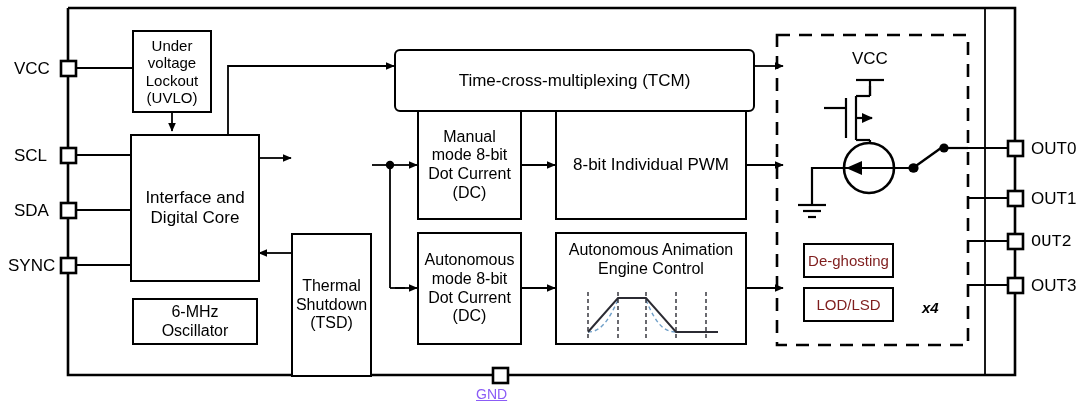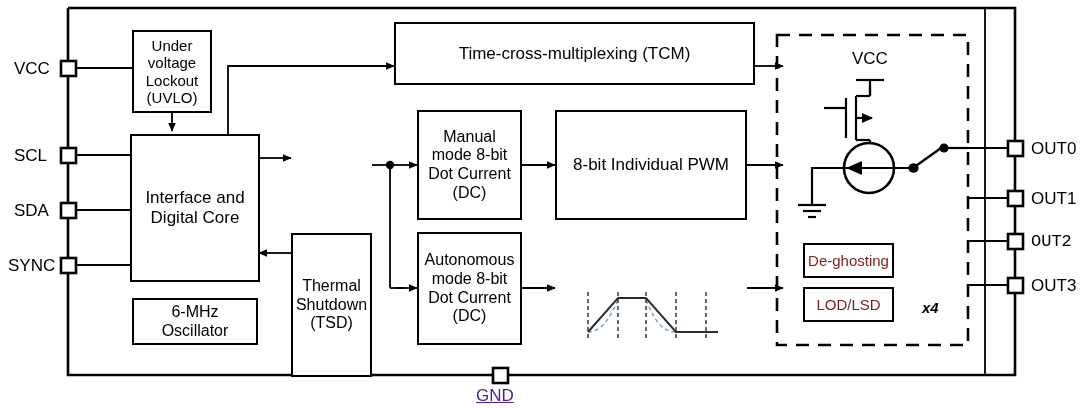--- a/index.html
+++ b/index.html
@@ -23,21 +23,21 @@
   .f15{font-size:15px;}
   .pinlabel{
     position:absolute;font-size:17px;color:#000;white-space:nowrap;
   }
   .innerbox{
     position:absolute;border:2.5px solid #000;background:#fff;box-sizing:border-box;
     display:flex;align-items:center;justify-content:center;font-size:15px;color:#7f1d1d;
   }
   .x4lbl{position:absolute;font-style:italic;font-weight:bold;font-size:15px;color:#000;}
   .vcclbl{position:absolute;font-size:17px;color:#000;}
-  .gndlbl{position:absolute;font-size:17px;color:#4c1d95;text-decoration:underline;}
+  .gndlbl{position:absolute;font-size:14px;color:#8b5cf6;text-decoration:underline;}
   .anim-wrap{position:absolute;}
 </style>
 </head>
 <body>
 
 <div id="root">
 
   <svg id="svgroot" viewBox="0 0 1080 408">
     <defs>
       <marker id="arr" markerWidth="9" markerHeight="9" refX="8.2" refY="4.5" orient="auto" markerUnits="userSpaceOnUse">
@@ -176,21 +176,21 @@
 Oscillator</span>
   </div>
 
 
   <div class="blk f16" style="left:291px;top:233px;width:81px;height:144px;">
     <span style="white-space:pre-line;">Thermal
 Shutdown
 (TSD)</span>
   </div>
 
-  <div class="blk f17" style="left:394px;top:22px;width:361px;height:63px;">
+  <div class="blk f17" style="left:394px;top:49px;width:361px;height:63px;border-radius:6px;">
     <span>Time-cross-multiplexing (TCM)</span>
   </div>
 
   <div class="blk f16" style="left:417px;top:110px;width:105px;height:110px;">
     <span style="white-space:pre-line;">Manual
 mode 8-bit
 Dot Current
 (DC)</span>
   </div>
 
@@ -198,20 +198,25 @@
     <span style="white-space:pre-line;">Autonomous
 mode 8-bit
 Dot Current
 (DC)</span>
   </div>
 
   <div class="blk f17" style="left:555px;top:110px;width:192px;height:110px;">
     <span>8-bit Individual PWM</span>
   </div>
 
+  <div class="blk f16" style="left:555px;top:232px;width:192px;height:113px;
+              align-items:flex-start;padding-top:7px;">
+    <span style="white-space:pre-line;">Autonomous Animation
+Engine Control</span>
+  </div>
 
   <svg class="anim-wrap" style="left:578px;top:288px;width:148px;height:52px;" viewBox="0 0 148 52">
     <g stroke="#6f9fc8" stroke-width="1.4" fill="none" stroke-dasharray="4 3">
       <path d="M10,44 C22,44 30,34 40,12"></path>
       <path d="M68,12 C78,36 86,44 98,44"></path>
     </g>
     <g stroke="#2b2b33" stroke-width="1.9" fill="none" stroke-linejoin="miter">
       <polyline points="10,44 40,10 68,10 98,44 140,44"></polyline>
     </g>
     <g stroke="#2b2b33" stroke-width="1.4" stroke-dasharray="4 3">

